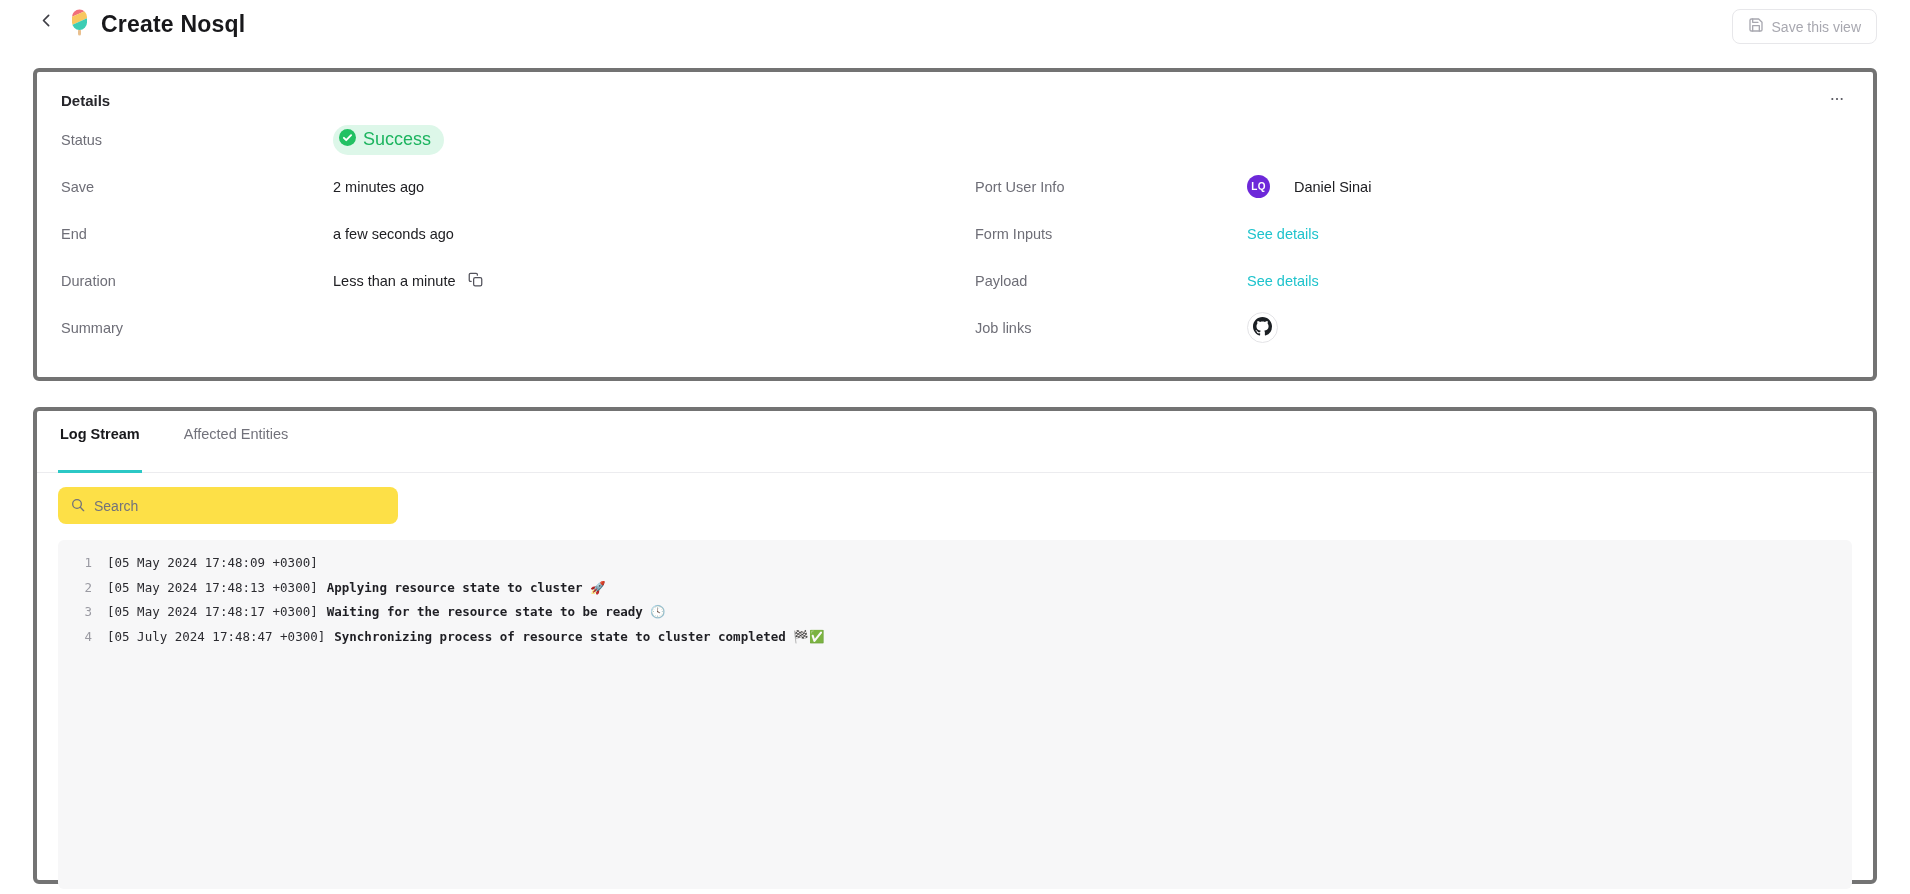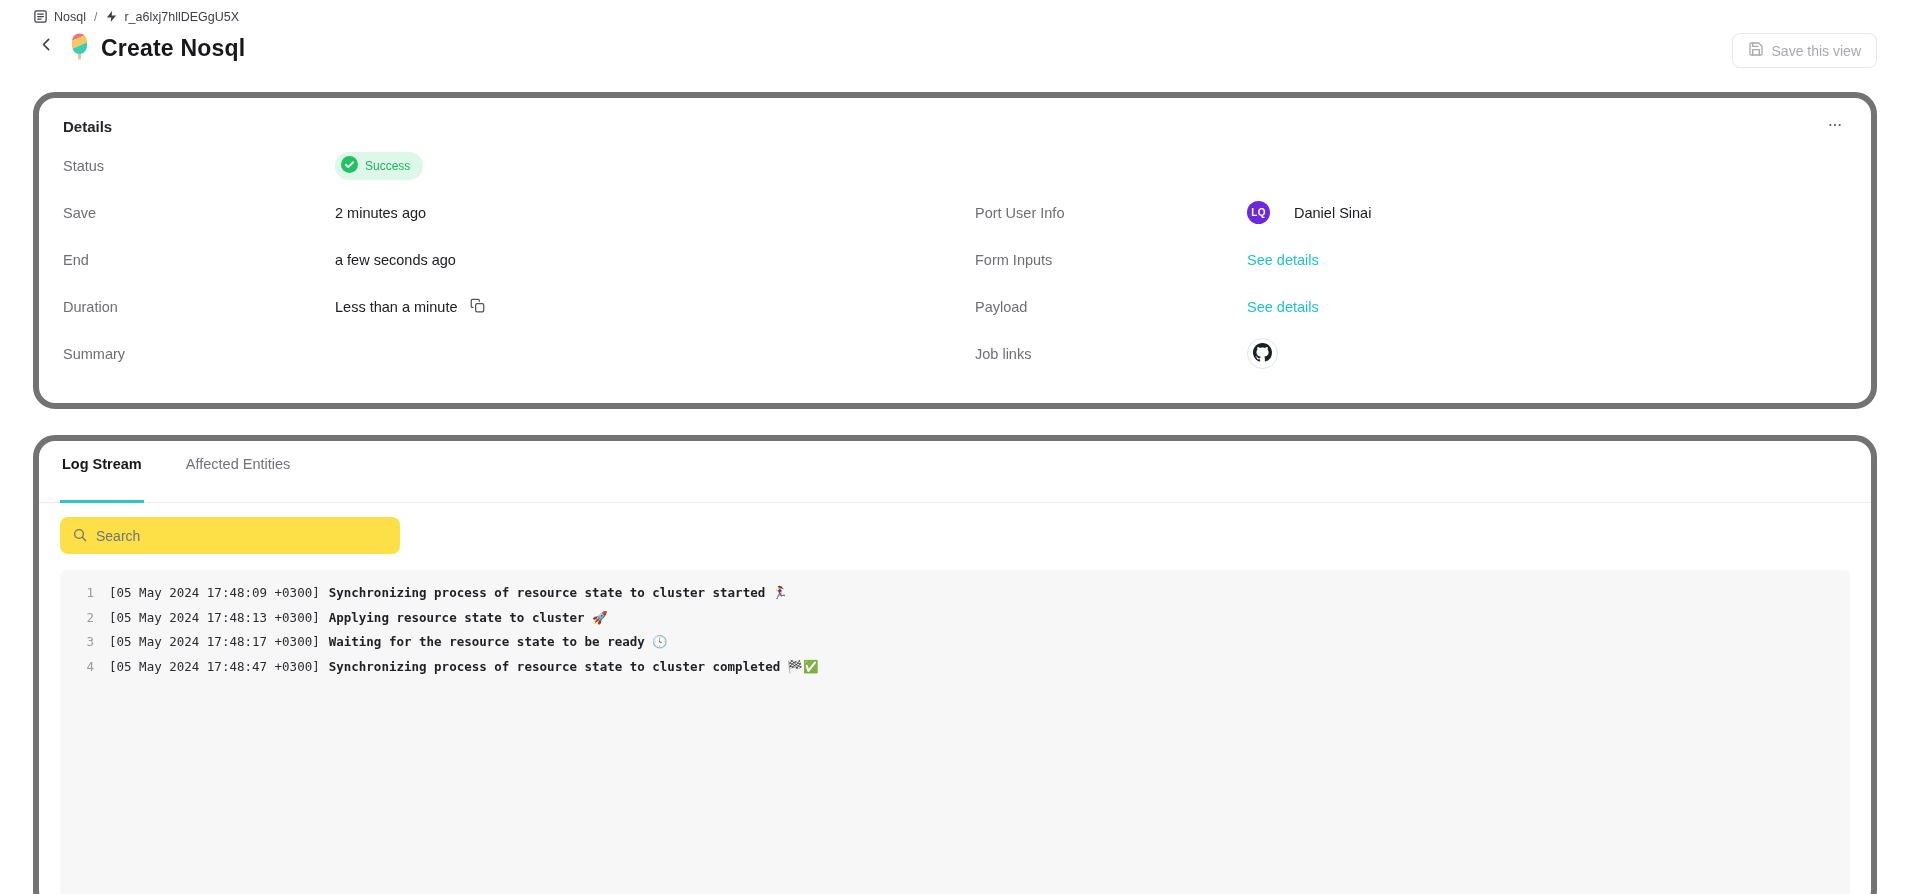--- a/index.html
+++ b/index.html
@@ -19,34 +19,34 @@
   .header { display: flex; align-items: flex-start; margin-top: 9px; height: 44px; }
   .back-btn { width: 26px; height: 26px; display: flex; align-items: center; justify-content: center;
     background: transparent; border: none; cursor: pointer; margin-right: 10px; }
   .title-wrap { display: flex; align-items: center; gap: 11px; }
   .page-title { font-size: 23px; font-weight: 700; color: #18181b; letter-spacing: .2px; }
   .save-btn { margin-left: auto; display: flex; align-items: center; gap: 8px; height: 35px;
     padding: 0 15px; border: 1px solid #e7e7ea; border-radius: 8px; background: #fff;
     color: #a8a8b0; font-size: 14px; font-family: inherit; cursor: default; }
 
   
-  .card { border: 6px solid #737373; border-radius: 22px; background: #fff; }
+  .card { border: 4px solid #737373; border-radius: 6px; background: #fff; }
   .details-card { margin-top: 15px; padding: 17px 24px 26px; }
   .details-head { display: flex; align-items: center; justify-content: space-between; }
   .details-title { font-size: 15px; font-weight: 700; color: #26262b; }
   .more-btn { background: none; border: none; cursor: pointer; padding: 2px 4px; }
 
   .details-grid { display: grid; grid-template-columns: 1fr 1fr; column-gap: 40px; margin-top: 4px; }
   .col { display: flex; flex-direction: column; justify-content: flex-end; }
   .drow { display: flex; align-items: center; height: 47px; }
   .dlabel { width: 272px; flex: 0 0 272px; font-size: 14.5px; color: #6e6e77; }
   .dvalue { font-size: 14.5px; color: #202024; display: flex; align-items: center; gap: 9px; }
 
   .badge-success { display: inline-flex; align-items: center; gap: 7px; background: #ddf7e9;
-    color: #1cb45f; font-size: 12px; font-weight: 500; border-radius: 999px; padding: 4px 13px 4px 6px; }
+    color: #1cb45f; font-size: 18px; font-weight: 500; border-radius: 999px; padding: 4px 13px 4px 6px; }
 
   .copy-btn { background: none; border: none; cursor: pointer; display: flex; align-items: center; margin-left: 3px; }
 
   .avatar { width: 23px; height: 23px; border-radius: 50%; background: #6d28d9; color: #fff;
     font-size: 10px; font-weight: 700; display: flex; align-items: center; justify-content: center;
     letter-spacing: .3px; margin-right: 15px; }
   .see-details { color: #1ec3cc; cursor: pointer; text-decoration: none; font-size: 14.5px; }
   .gh-btn { width: 31px; height: 31px; border-radius: 50%; border: 1px solid #e4e4e7; background: #fff;
     display: flex; align-items: center; justify-content: center; cursor: pointer; }
 
@@ -70,42 +70,20 @@
     font-size: 12.5px; line-height: 24.5px; }
   .log-num { flex: 0 0 34px; text-align: right; color: #9a9aa2; margin-right: 15px; user-select: none; }
   .log-time { color: #2b2b30; white-space: pre; }
   .log-msg { color: #1f1f24; font-weight: 700; margin-left: 9px; white-space: pre; }
 </style>
 </head>
 <body>
 
 <div class="page">
 
-  <div class="breadcrumb">
-    <span class="crumb">
-      <span>
-        <svg width="15" height="15" viewBox="0 0 24 24" fill="none" stroke="#3f3f46" stroke-width="2" stroke-linecap="round">
-          <rect x="3" y="3" width="18" height="18" rx="2.5"></rect>
-          <line x1="7.5" y1="8" x2="16.5" y2="8"></line>
-            <line x1="7.5" y1="12" x2="16.5" y2="12"></line>
-            <line x1="7.5" y1="16" x2="13" y2="16"></line>
-        </svg>
-      </span>
-      <span>Nosql</span>
-    </span>
-    <span class="crumb-sep">/</span>
-    <span class="crumb">
-      <span>
-        <svg width="13" height="13" viewBox="0 0 24 24" fill="#3f3f46">
-          <polygon points="13 2 3.5 14 11.5 14 10.5 22 20.5 10 12.5 10 13 2"></polygon>
-        </svg>
-      </span>
-      <span>r_a6lxj7hllDEGgU5X</span>
-    </span>
-  </div>
 
   <div class="header">
     <button class="back-btn">
       <span>
         <svg width="17" height="17" viewBox="0 0 20 20" fill="none" stroke="#3f3f46" stroke-width="2" stroke-linecap="round" stroke-linejoin="round">
           <polyline points="12.5 4 6.5 10 12.5 16"></polyline>
         </svg>
       </span>
     </button>
     <div class="title-wrap">
@@ -248,33 +226,32 @@
             <line x1="15.5" y1="15.5" x2="20.5" y2="20.5"></line>
         </svg>
       </span>
       <input class="search-input" type="text" placeholder="Search" style="">
     </div>
 
     <div class="log-area">
       <div class="log-line">
         <span class="log-num">1</span>
         <span class="log-time">[05 May 2024 17:48:09 +0300]</span>
-        <span class="log-msg">Synchronizing process of resource state to cluster started 🏃‍♀️</span>
       </div>
       <div class="log-line">
         <span class="log-num">2</span>
         <span class="log-time">[05 May 2024 17:48:13 +0300]</span>
         <span class="log-msg">Applying resource state to cluster 🚀</span>
       </div>
       <div class="log-line">
         <span class="log-num">3</span>
         <span class="log-time">[05 May 2024 17:48:17 +0300]</span>
         <span class="log-msg">Waiting for the resource state to be ready 🕓</span>
       </div>
       <div class="log-line">
         <span class="log-num">4</span>
-        <span class="log-time">[05 May 2024 17:48:47 +0300]</span>
+        <span class="log-time">[05 July 2024 17:48:47 +0300]</span>
         <span class="log-msg">Synchronizing process of resource state to cluster completed 🏁✅</span>
       </div>
     </div>
   </section>
 
 </div>
 
 </body></html>

